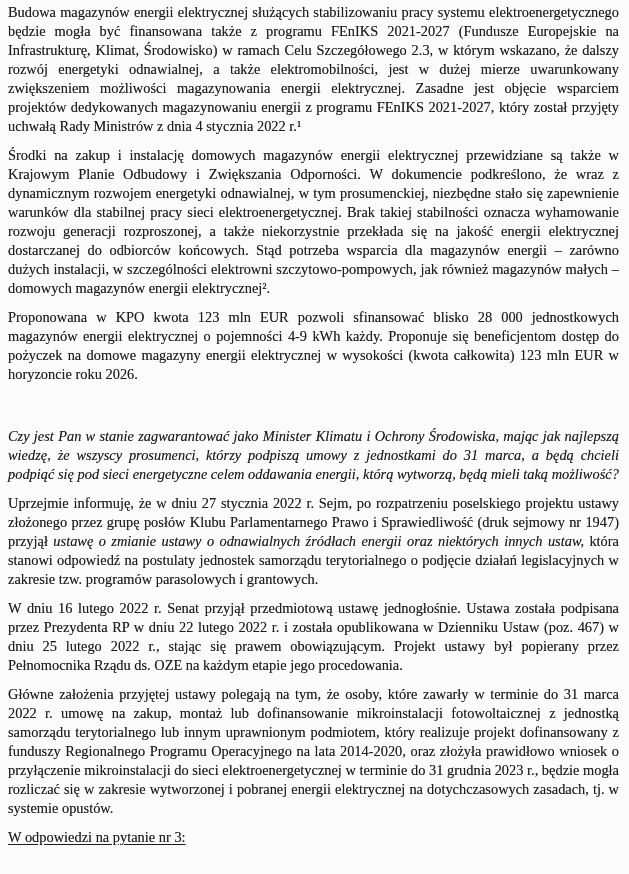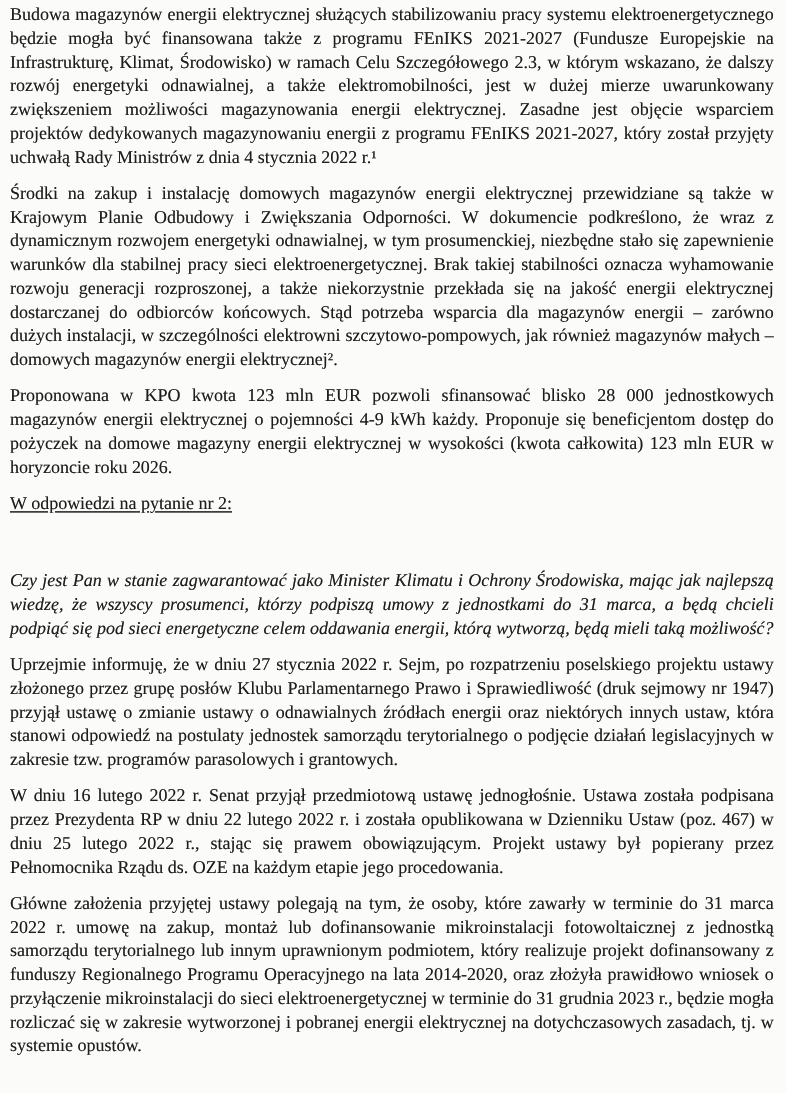--- a/index.html
+++ b/index.html
@@ -30,37 +30,38 @@
   .heading {
     margin: 2px 0 9px 0;
     text-decoration: underline;
     text-underline-offset: 2px;
   }
   .question {
     font-style: italic;
     margin-top: 43px;
   }
   .italic-seg {
+    font-style: italic;
   }
 </style>
 </head>
 <body>
 
 <div class="page">
 
   <p class="para">Budowa magazynów energii elektrycznej służących stabilizowaniu pracy systemu elektroenergetycznego będzie mogła być finansowana także z programu FEnIKS 2021-2027 (Fundusze Europejskie na Infrastrukturę, Klimat, Środowisko) w ramach Celu Szczegółowego 2.3, w którym wskazano, że dalszy rozwój energetyki odnawialnej, a także elektromobilności, jest w dużej mierze uwarunkowany zwiększeniem możliwości magazynowania energii elektrycznej. Zasadne jest objęcie wsparciem projektów dedykowanych magazynowaniu energii z programu FEnIKS 2021-2027, który został przyjęty uchwałą Rady Ministrów z dnia 4 stycznia 2022 r.¹</p>
 
   <p class="para">Środki na zakup i instalację domowych magazynów energii elektrycznej przewidziane są także w Krajowym Planie Odbudowy i Zwiększania Odporności. W dokumencie podkreślono, że wraz z dynamicznym rozwojem energetyki odnawialnej, w tym prosumenckiej, niezbędne stało się zapewnienie warunków dla stabilnej pracy sieci elektroenergetycznej. Brak takiej stabilności oznacza wyhamowanie rozwoju generacji rozproszonej, a także niekorzystnie przekłada się na jakość energii elektrycznej dostarczanej do odbiorców końcowych. Stąd potrzeba wsparcia dla magazynów energii – zarówno dużych instalacji, w szczególności elektrowni szczytowo-pompowych, jak również magazynów małych – domowych magazynów energii elektrycznej².</p>
 
   <p class="para">Proponowana w KPO kwota 123 mln EUR pozwoli sfinansować blisko 28 000 jednostkowych magazynów energii elektrycznej o pojemności 4-9 kWh każdy. Proponuje się beneficjentom dostęp do pożyczek na domowe magazyny energii elektrycznej w wysokości (kwota całkowita) 123 mln EUR w horyzoncie roku 2026.</p>
 
-  <p class="heading">W odpowiedzi na pytanie nr 2:</p>
 
   <p class="para question">Czy jest Pan w stanie zagwarantować jako Minister Klimatu i Ochrony Środowiska, mając jak najlepszą wiedzę, że wszyscy prosumenci, którzy podpiszą umowy z jednostkami do 31 marca, a będą chcieli podpiąć się pod sieci energetyczne celem oddawania energii, którą wytworzą, będą mieli taką możliwość?</p>
 
   <p class="para"><span>Uprzejmie informuję, że w dniu 27 stycznia 2022 r. Sejm, po rozpatrzeniu poselskiego projektu ustawy złożonego przez grupę posłów Klubu Parlamentarnego Prawo i Sprawiedliwość (druk sejmowy nr 1947) przyjął </span><span class="italic-seg">ustawę o zmianie ustawy o odnawialnych źródłach energii oraz niektórych innych ustaw,</span><span> która stanowi odpowiedź na postulaty jednostek samorządu terytorialnego o podjęcie działań legislacyjnych w zakresie tzw. programów parasolowych i grantowych.</span></p>
 
   <p class="para">W dniu 16 lutego 2022 r. Senat przyjął przedmiotową ustawę jednogłośnie. Ustawa została podpisana przez Prezydenta RP w dniu 22 lutego 2022 r. i została opublikowana w Dzienniku Ustaw (poz. 467) w dniu 25 lutego 2022 r., stając się prawem obowiązującym. Projekt ustawy był popierany przez Pełnomocnika Rządu ds. OZE na każdym etapie jego procedowania.</p>
 
   <p class="para">Główne założenia przyjętej ustawy polegają na tym, że osoby, które zawarły w terminie do 31 marca 2022 r. umowę na zakup, montaż lub dofinansowanie mikroinstalacji fotowoltaicznej z jednostką samorządu terytorialnego lub innym uprawnionym podmiotem, który realizuje projekt dofinansowany z funduszy Regionalnego Programu Operacyjnego na lata 2014-2020, oraz złożyła prawidłowo wniosek o przyłączenie mikroinstalacji do sieci elektroenergetycznej w terminie do 31 grudnia 2023 r., będzie mogła rozliczać się w zakresie wytworzonej i pobranej energii elektrycznej na dotychczasowych zasadach, tj. w systemie opustów.</p>
 
+  <p class="heading">W odpowiedzi na pytanie nr 3:</p>
 
 </div>
 
 </body></html>

